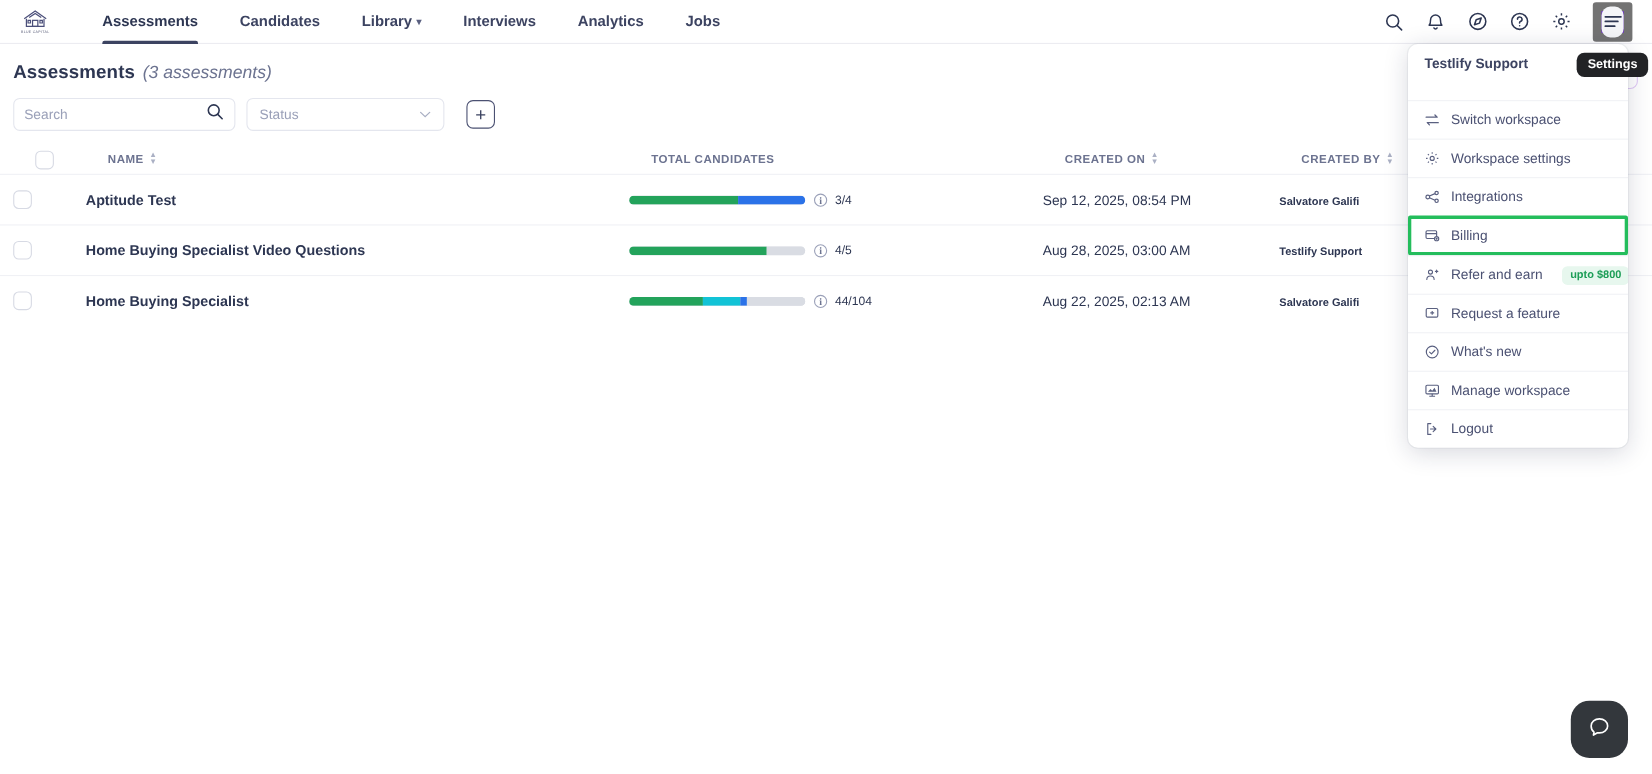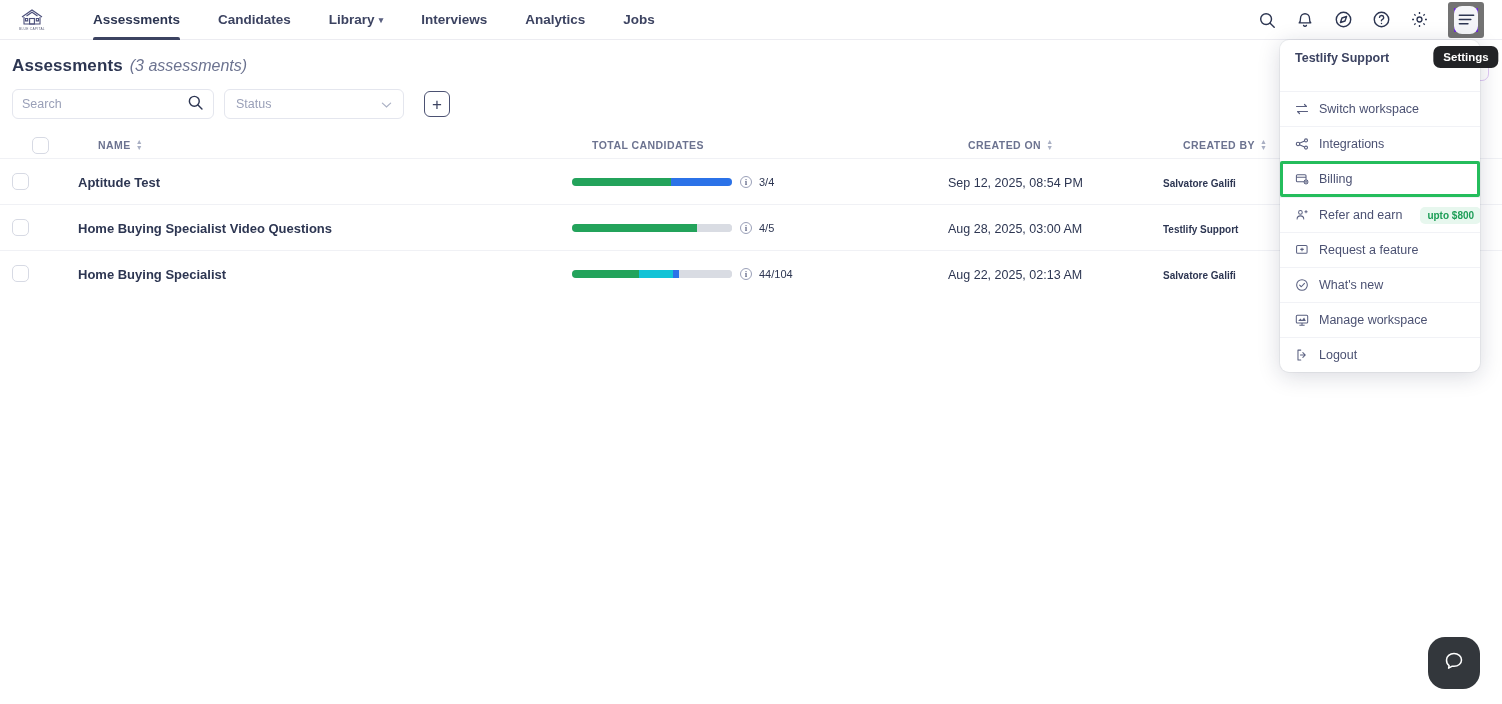--- a/index.html
+++ b/index.html
@@ -56,21 +56,21 @@
     width: 22px; height: 22px;
     display: flex; align-items: center; justify-content: center;
     color: #3c4361; cursor: pointer;
   }
   .navicon svg { display:block; }
 
   .hamburger-wrap {
     position: relative;
     width: 36px; height: 36px;
     display: flex; align-items: center; justify-content: center;
-    border: 6px solid #737373;
+    border: 8px solid #737373;
     border-radius: 3px;
     background: #6d28d9;
     margin-left: 2px;
   }
   .hamburger-btn {
     width: 28px; height: 28px; border-radius: 8px;
     background: #f4f5f8;
     display: flex; align-items: center; justify-content: center;
     cursor: pointer;
   }
@@ -448,20 +448,29 @@
 
   <div class="mi">
     <span class="mi-ico">
       <svg width="14" height="14" viewBox="0 0 14 14" fill="none" stroke="#5a6080" stroke-width="1.2" stroke-linecap="round" stroke-linejoin="round">
         <path d="M1.5 4.5h10l-2-2M12.5 9.5h-10l2 2"></path>
       </svg>
     </span>
     <span class="mi-label">Switch workspace</span>
   </div>
 
+  <div class="mi">
+    <span class="mi-ico">
+      <svg width="14" height="14" viewBox="0 0 16 16" fill="none" stroke="#5a6080" stroke-width="1.15">
+        <circle cx="8" cy="8" r="2.1"></circle>
+        <path d="M8 1.6v1.6M8 12.8v1.6M1.6 8h1.6M12.8 8h1.6M3.5 3.5l1.1 1.1M11.4 11.4l1.1 1.1M12.5 3.5l-1.1 1.1M4.6 11.4l-1.1 1.1"></path>
+      </svg>
+    </span>
+    <span class="mi-label">Workspace settings</span>
+  </div>
 
   <div class="mi">
     <span class="mi-ico">
       <svg width="14" height="14" viewBox="0 0 14 14" fill="none" stroke="#5a6080" stroke-width="1.1">
         <circle cx="3" cy="7" r="1.7"></circle>
           <circle cx="11" cy="3.4" r="1.5"></circle>
           <circle cx="11" cy="10.6" r="1.5"></circle>
         <path d="M4.5 6.2 L9.5 4M4.5 7.8 L9.5 10"></path>
       </svg>
     </span>

